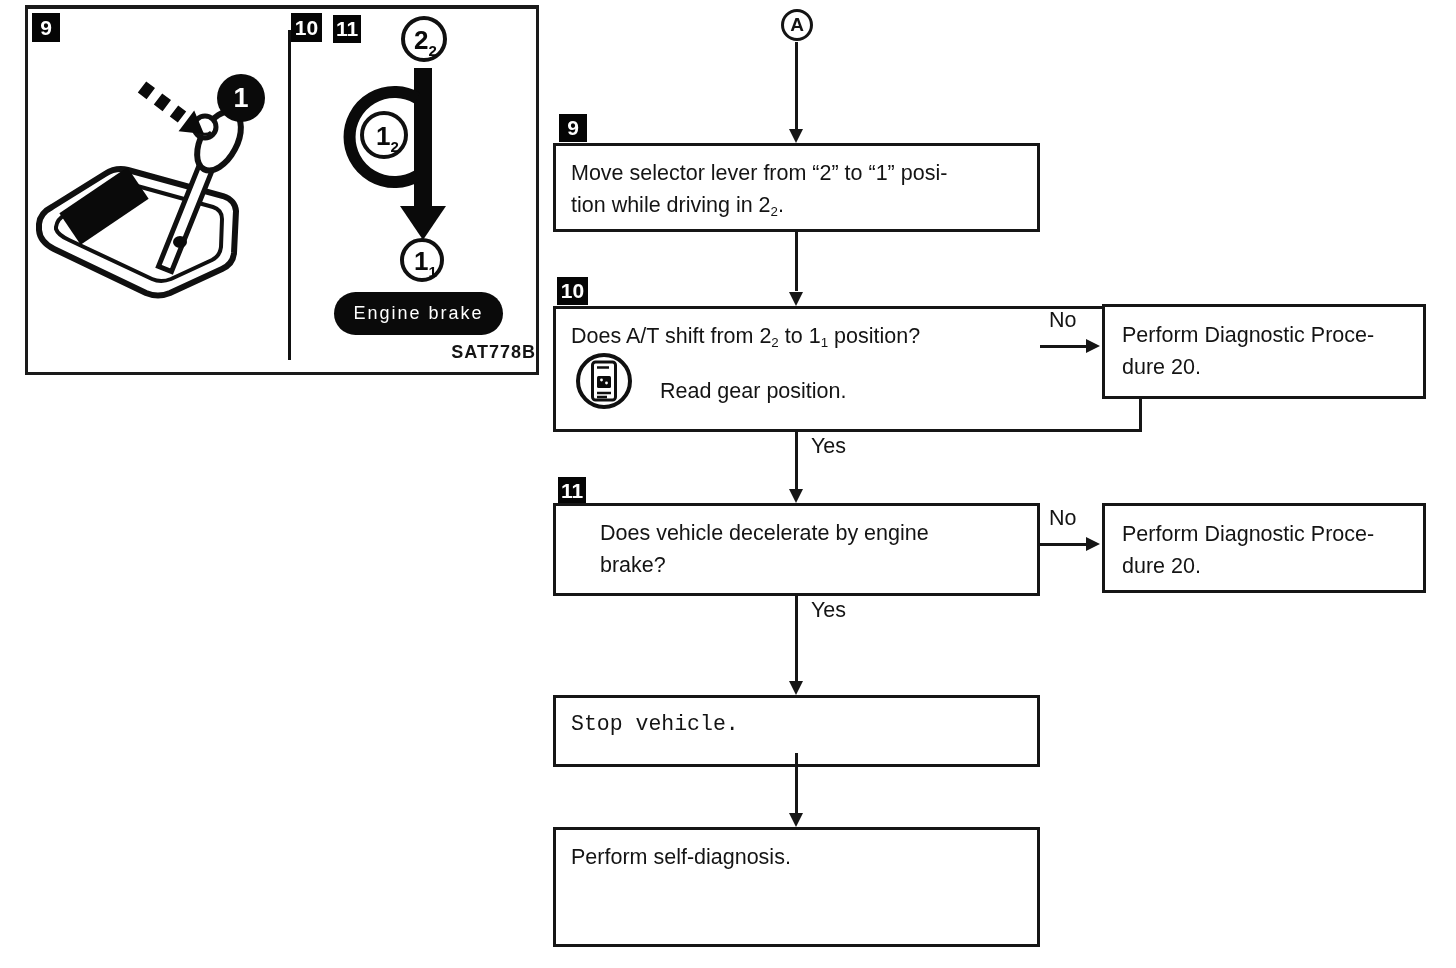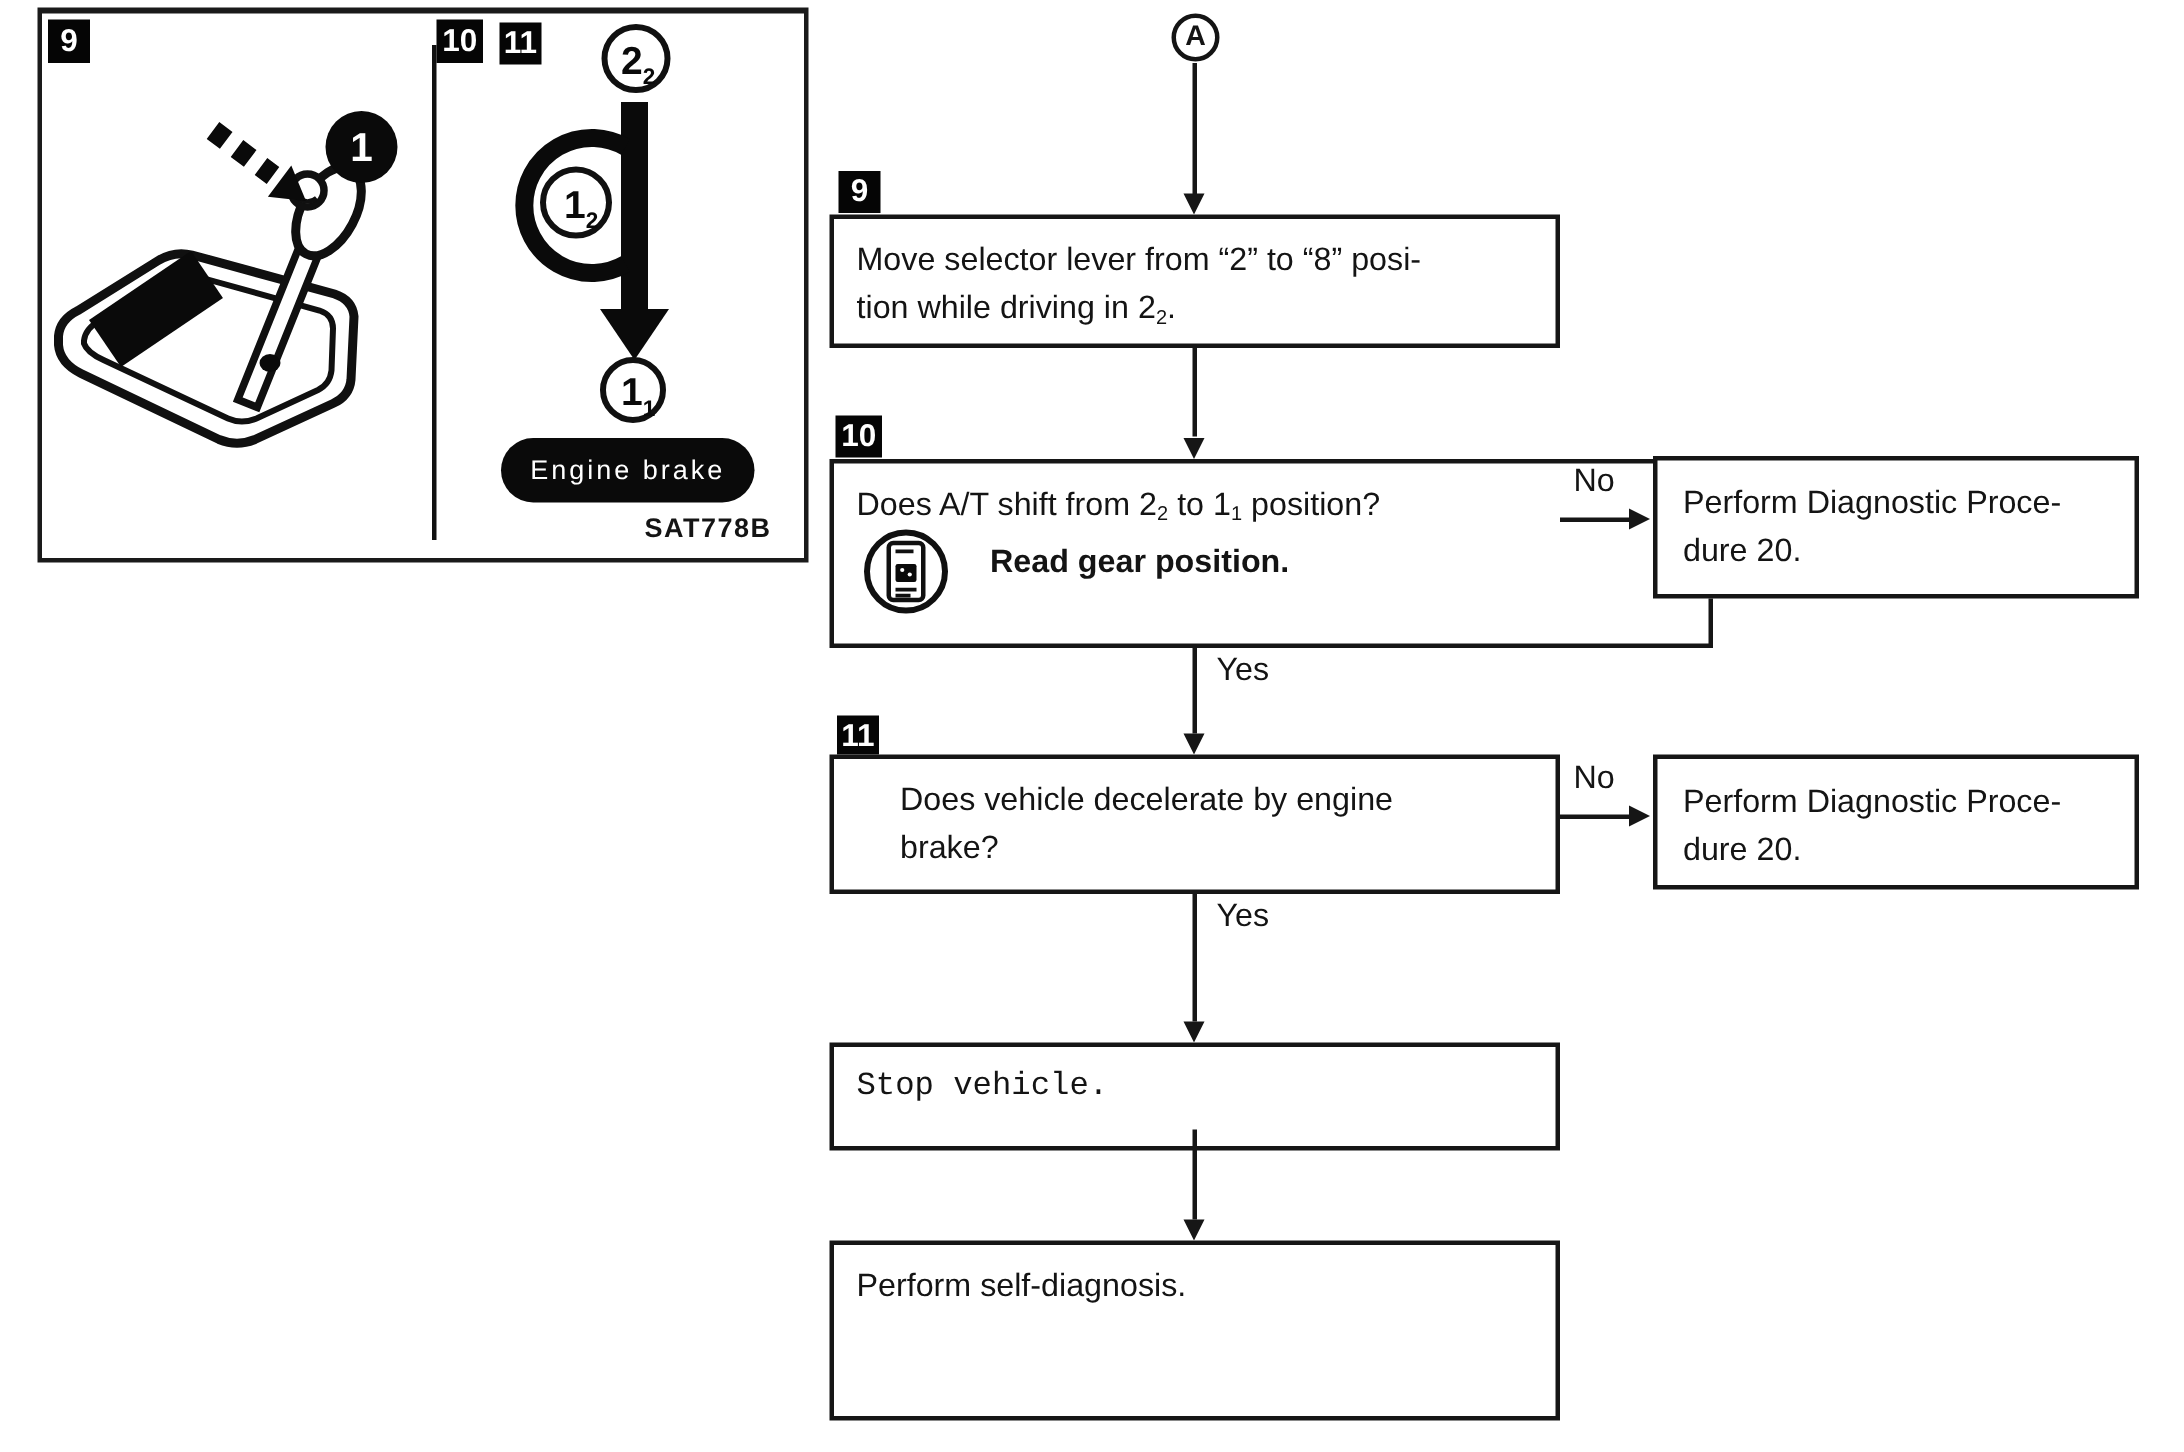--- a/index.html
+++ b/index.html
@@ -16,39 +16,39 @@
   .badge {
     position:absolute; background:#050505; color:#fff; font-weight:bold;
     display:flex; align-items:center; justify-content:center; font-size:21px;
   }
   #fig-divider { position:absolute; left:260px; top:21px; height:330px; width:0; border-left:3px solid #111; }
   #pill {
     position:absolute; left:306px; top:283px; width:169px; height:43px; border-radius:22px;
     background:#0a0a0a; color:#fff; font-size:18px; letter-spacing:2px;
     display:flex; align-items:center; justify-content:center;
   }
-  #fig-caption { position:absolute; left:380px; top:333px; width:128px; text-align:center; font-size:18px; font-weight:bold; letter-spacing:1px; }
+  #fig-caption { position:absolute; left:380px; top:333px; width:128px; text-align:right; font-size:18px; font-weight:bold; letter-spacing:1px; }
   
   .fbox {
     position:absolute; background:#fff; border:3px solid #161616;
     font-size:21.5px; line-height:1.5; padding:11px 15px;
   }
   .vline { position:absolute; width:0; border-left:3px solid #161616; }
   .hline { position:absolute; height:0; border-top:3px solid #161616; }
   .arrow-down { position:absolute; width:0; height:0; border-left:7px solid transparent; border-right:7px solid transparent; border-top:14px solid #161616; }
   .arrow-right { position:absolute; width:0; height:0; border-top:7px solid transparent; border-bottom:7px solid transparent; border-left:14px solid #161616; }
   .edge-label { position:absolute; font-size:21.5px; }
   .sub { font-size:0.62em; vertical-align:-0.28em; }
   #connector-a {
     position:absolute; left:781px; top:9px; width:32px; height:32px; border:3px solid #141414;
     border-radius:50%; display:flex; align-items:center; justify-content:center;
     font-weight:bold; font-size:19px; background:#fff;
   }
   .action-row { position:absolute; left:18px; top:42px; display:flex; align-items:flex-start; }
-  .action-text { font-weight:bold; margin-left:26px; margin-top:7px; }
+  .action-text { font-weight:normal; margin-left:26px; margin-top:24px; }
 </style>
 </head>
 <body>
 
 <div id="canvas">
 
   <div id="figure">
 
     <div class="badge" style="left:4px; top:4px; width:28px; height:29px;">
       <span>9</span>
@@ -122,21 +122,21 @@
     <span>A</span>
   </div>
 
   <div class="vline" style="left:795px; top:42px; height:90px;"></div>
   <div class="arrow-down" style="left:789px; top:129px;"></div>
 
   <div class="badge" style="left:559px; top:114px; width:28px; height:28px;">
     <span>9</span>
   </div>
   <div class="fbox" style="left:553px; top:143px; width:487px; height:89px;">
-    <span>Move selector lever from “2” to “8” posi-</span><br>
+    <span>Move selector lever from “2” to “1” posi-</span><br>
     <span>tion while driving in 2</span><span class="sub">2</span><span>.</span>
   </div>
 
   <div class="vline" style="left:795px; top:232px; height:59px;"></div>
   <div class="arrow-down" style="left:789px; top:292px;"></div>
 
   <div class="badge" style="left:557px; top:277px; width:31px; height:28px;">
     <span>10</span>
   </div>
   <div class="fbox" style="left:553px; top:306px; width:589px; height:126px;">

